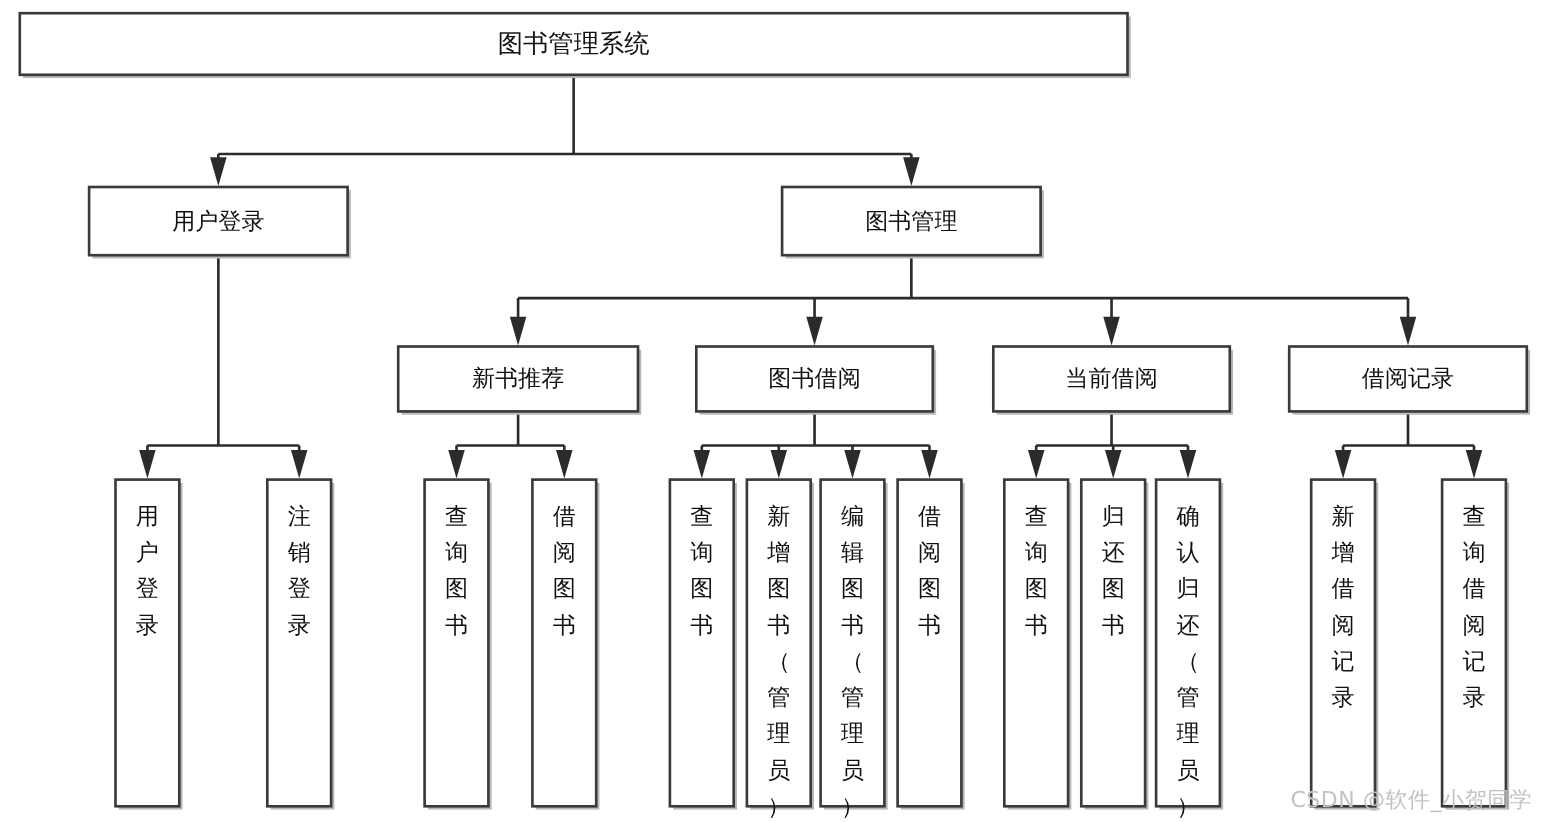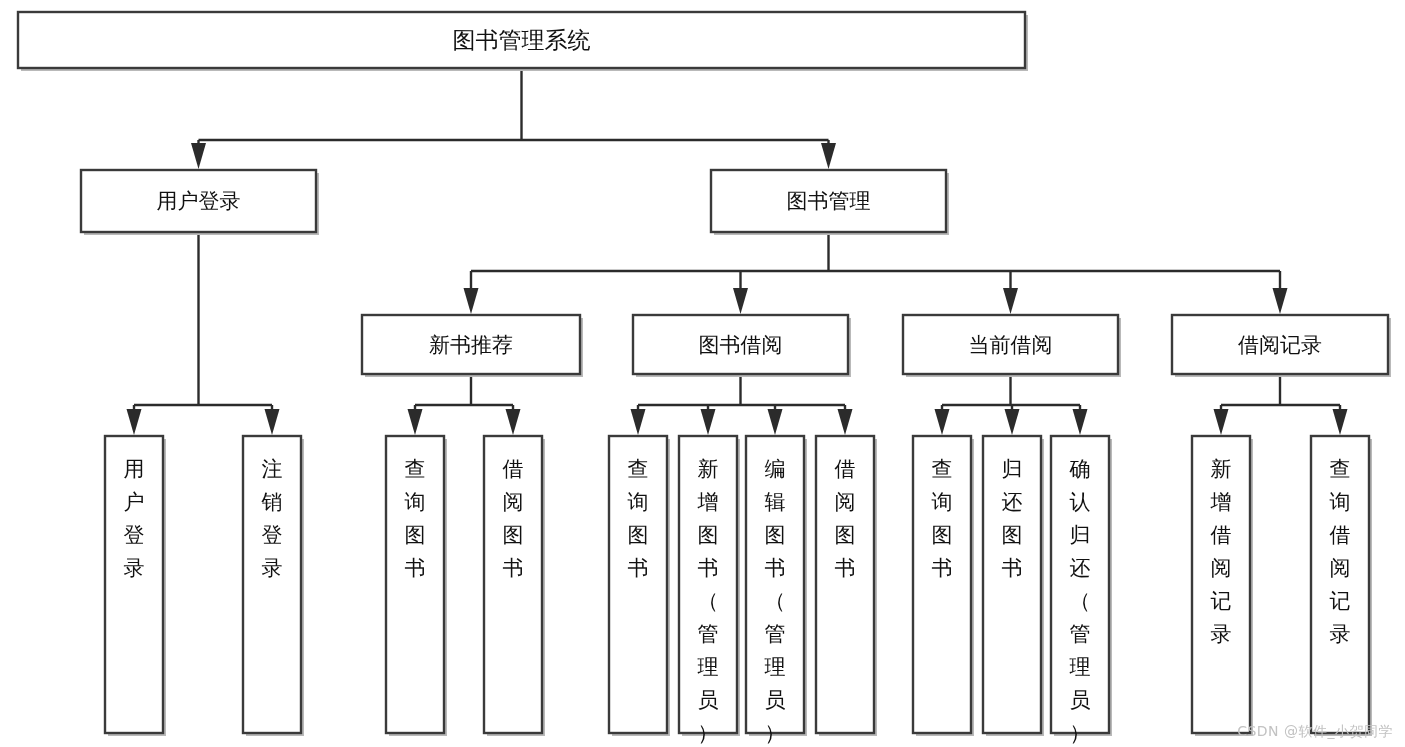--- a/index.html
+++ b/index.html
@@ -59,21 +59,21 @@
     fill: #111111;
     font-family: "DejaVu Sans", "Liberation Sans", sans-serif;
     font-size: 21px;
     text-anchor: middle;
   }
   .watermark {
     position: absolute;
     right: 12px;
     bottom: 6px;
     font-family: "DejaVu Sans", "Liberation Sans", sans-serif;
-    font-size: 14px;
+    font-size: 20px;
     color: #c2c2c2;
     letter-spacing: 0.5px;
     white-space: nowrap;
     user-select: none;
   }
 </style>
 </head>
 <body>
 
 <div id="diagram-root">

